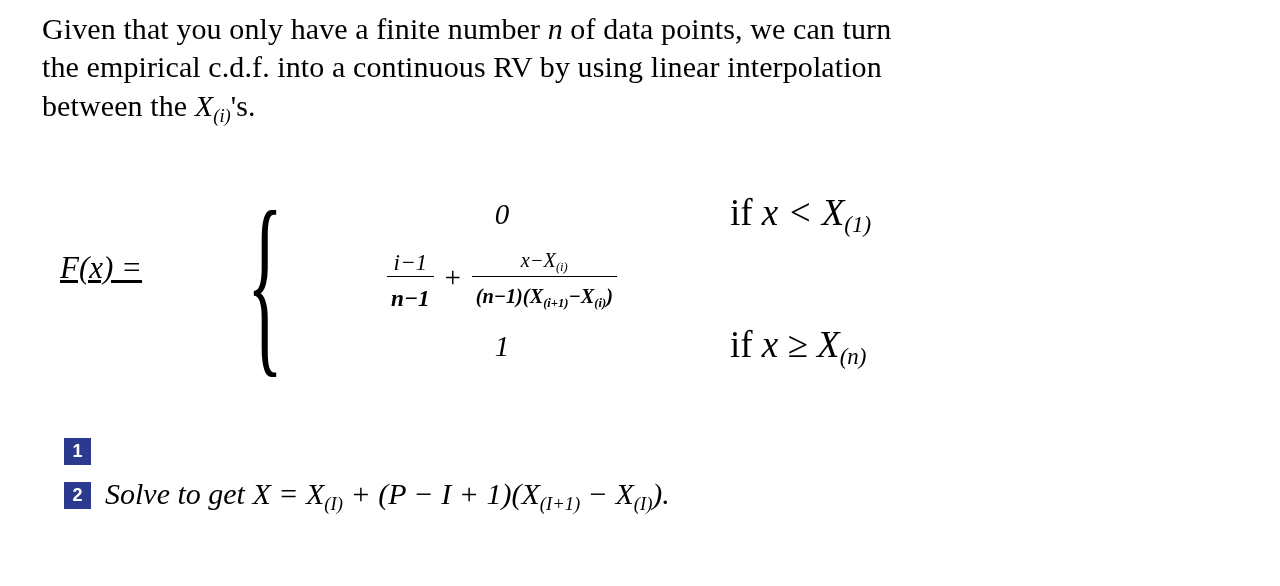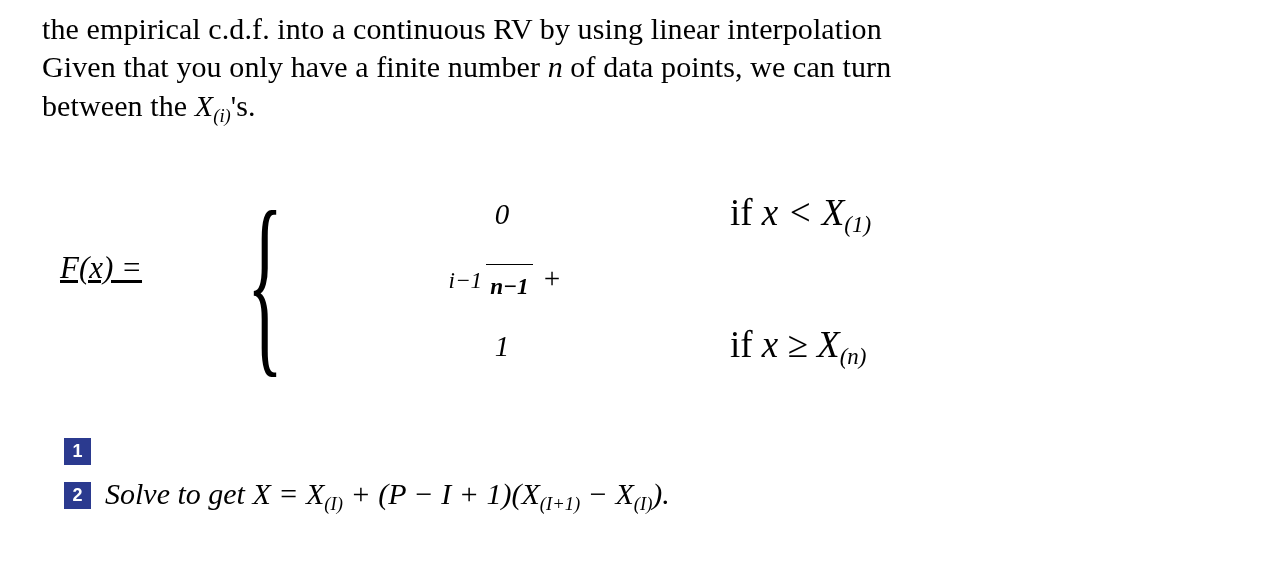--- a/index.html
+++ b/index.html
@@ -88,20 +88,21 @@
   }
   .eq-cond {
     font-size: 37px;
     white-space: nowrap;
     padding-left: 18px;
   }
 
   
   .frac {
     display: inline-flex;
+    flex-direction: column;
     align-items: center;
     vertical-align: middle;
     font-size: 0.80em;
     line-height: 1.08;
     margin: 0 2px;
   }
   .frac .num { padding: 0 4px 1px 4px; }
   .frac .den { padding: 9px 4px 0 4px; border-top: 1.4px solid #000; font-weight: bold; }
   .frac.small { font-size: 0.70em; }
 
@@ -134,22 +135,22 @@
     margin-left: 14px;
     white-space: nowrap;
   }
 </style>
 </head>
 <body>
 
 <div class="page">
 
   <div class="intro">
+    <span class="ln"><span>Given that you only have a finite number </span><span class="mi">n</span><span> of data points, we can turn</span></span>
     <span class="ln">the empirical c.d.f. into a continuous RV by using linear interpolation</span>
-    <span class="ln"><span>Given that you only have a finite number </span><span class="mi">n</span><span> of data points, we can turn</span></span>
     <span class="ln"><span>between the </span><span class="mi">X</span><span class="sub">(i)</span><span>'s.</span></span>
   </div>
 
   <div class="equation">
 
     <div class="eq-lhs mi">F(x)  =</div>
 
     <div class="brace">{</div>
 
     <div class="eq-rows">
@@ -159,20 +160,24 @@
         <div class="eq-cond"><span>if </span><span class="mi">x &lt; X</span><span class="sub">(1)</span></div>
       </div>
 
       <div class="eq-row">
         <div class="eq-case mi">
           <span class="frac">
             <span class="num">i−1</span>
             <span class="den">n−1</span>
           </span>
           <span>+</span>
+          <span class="frac small">
+            <span class="num"><span>x−X</span><span class="sub">(i)</span></span>
+            <span class="den"><span>(n−1)(X</span><span class="sub">(i+1)</span><span>−X</span><span class="sub">(i)</span><span>)</span></span>
+          </span>
         </div>
       </div>
 
       <div class="eq-row">
         <div class="eq-case mi">1</div>
         <div class="eq-cond"><span>if </span><span class="mi">x ≥ X</span><span class="sub">(n)</span></div>
       </div>
 
     </div>
   </div>

